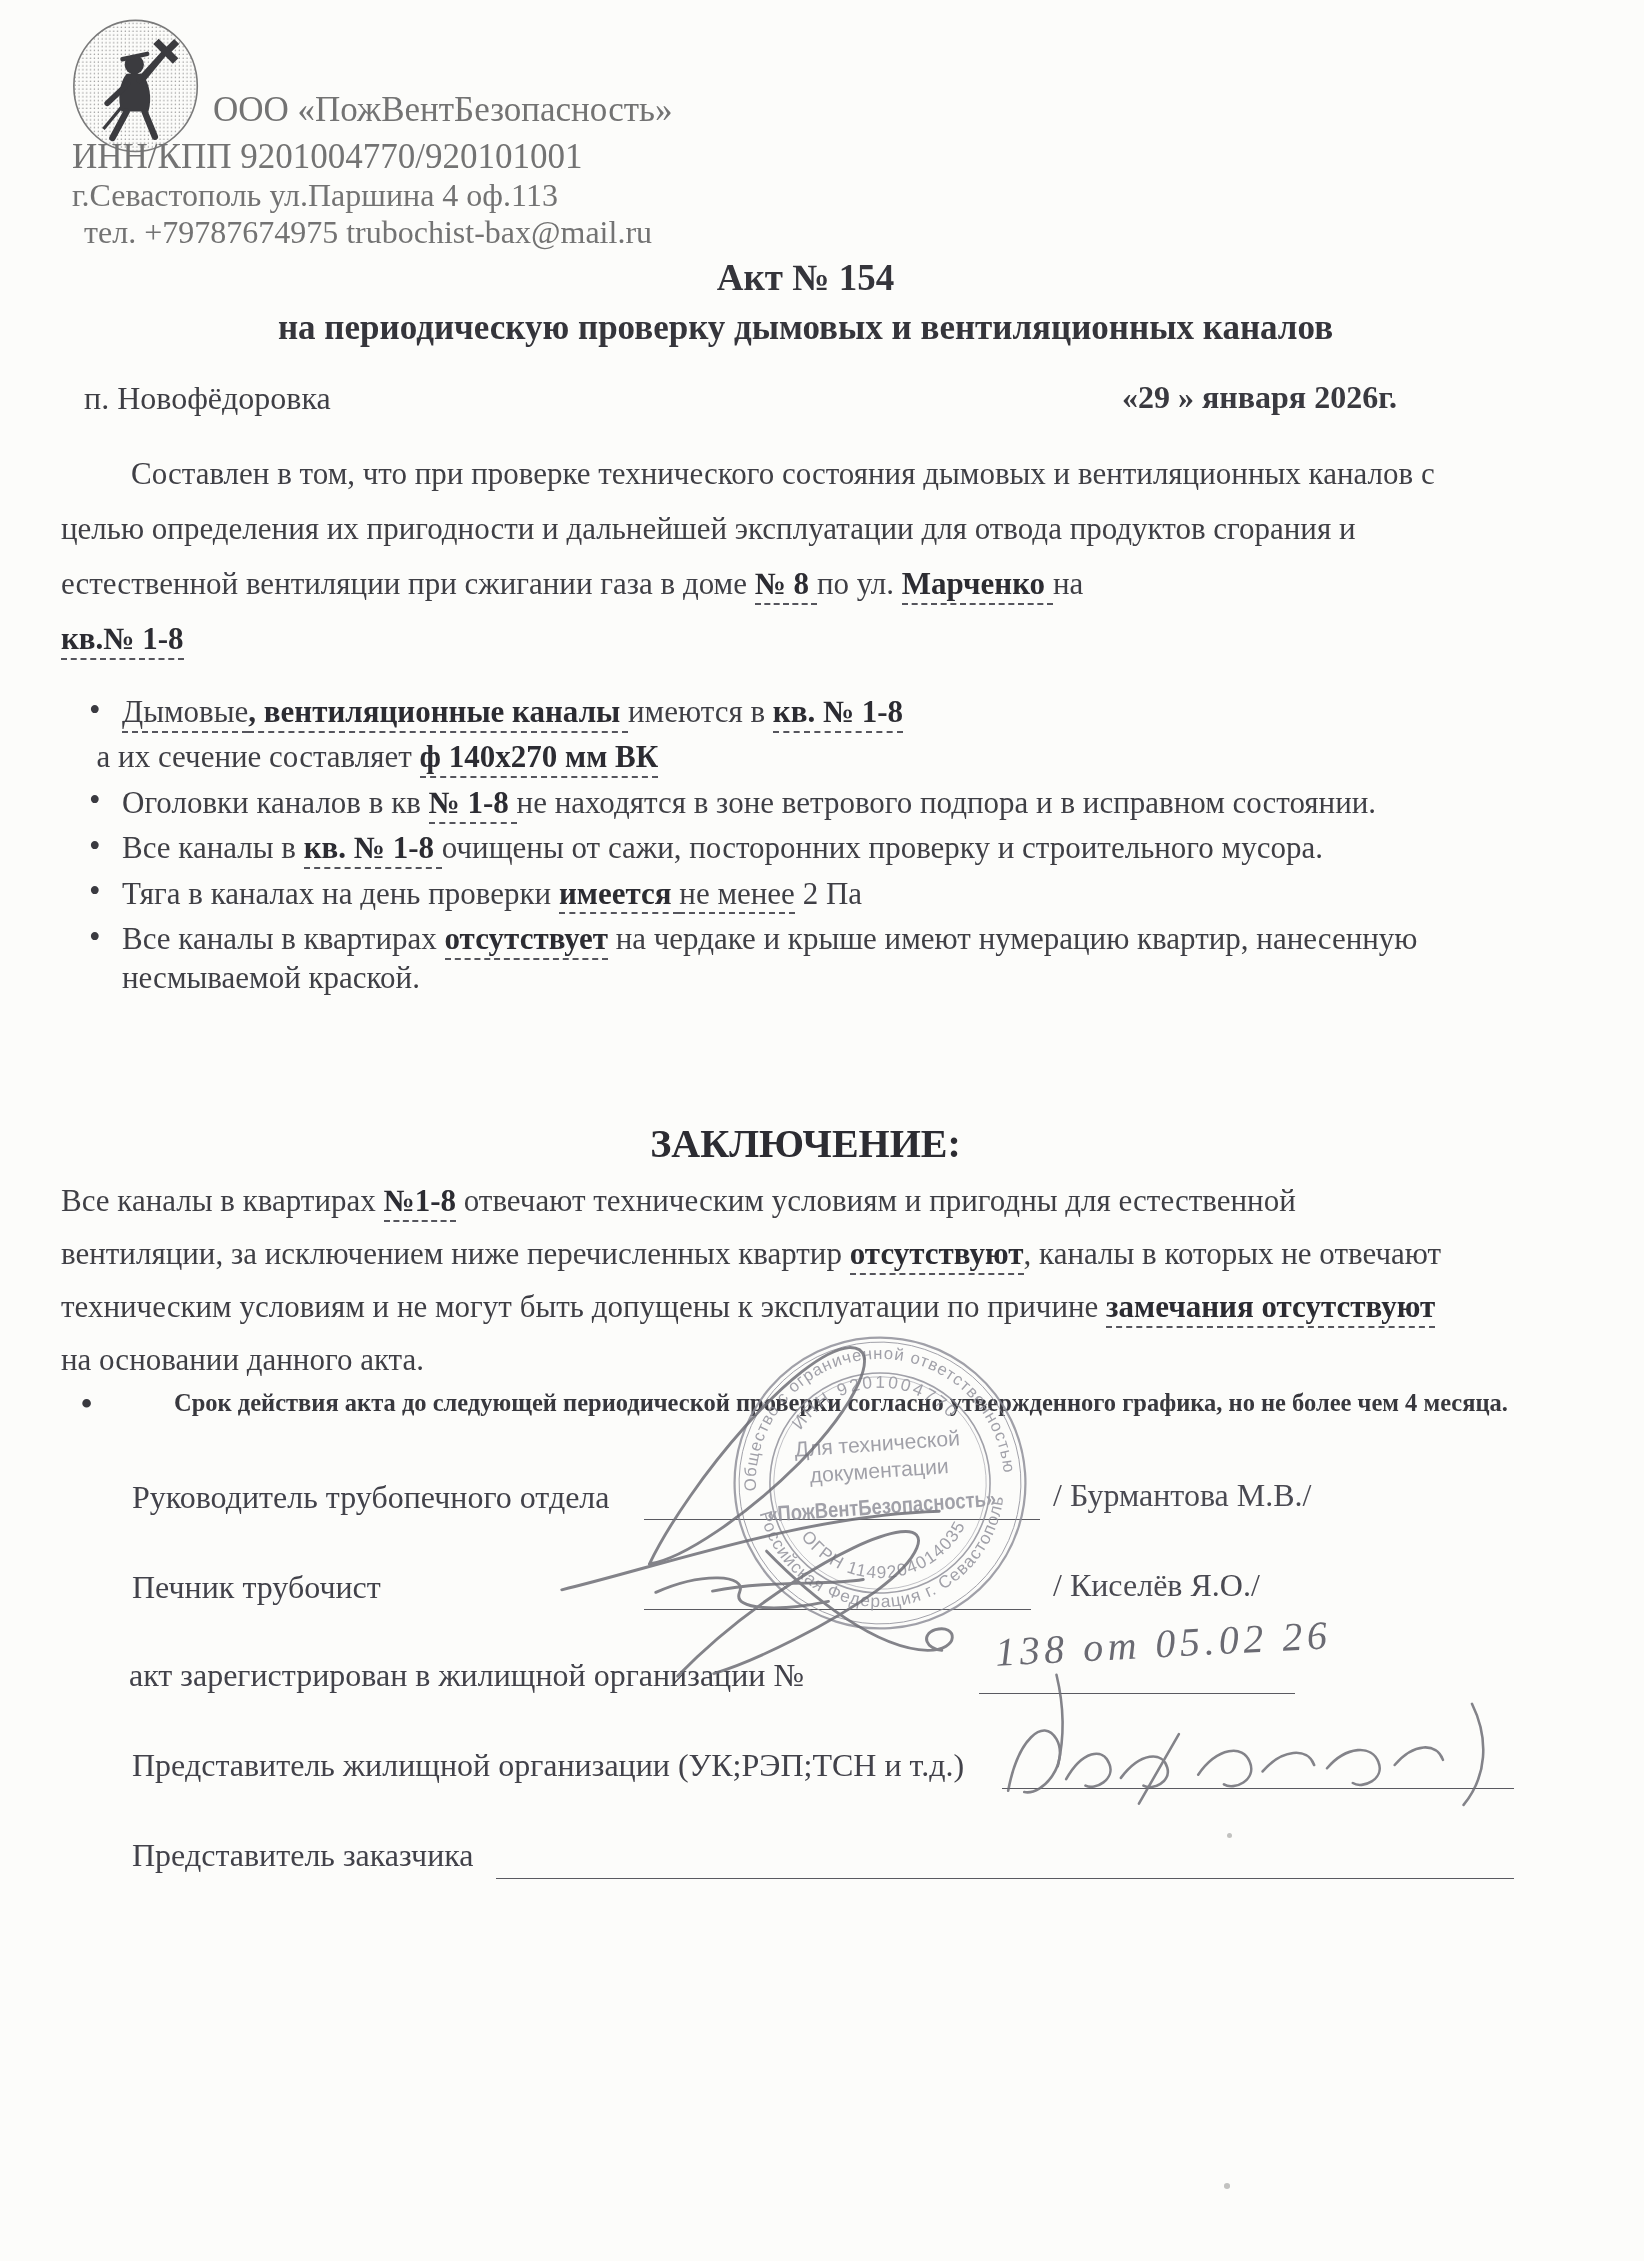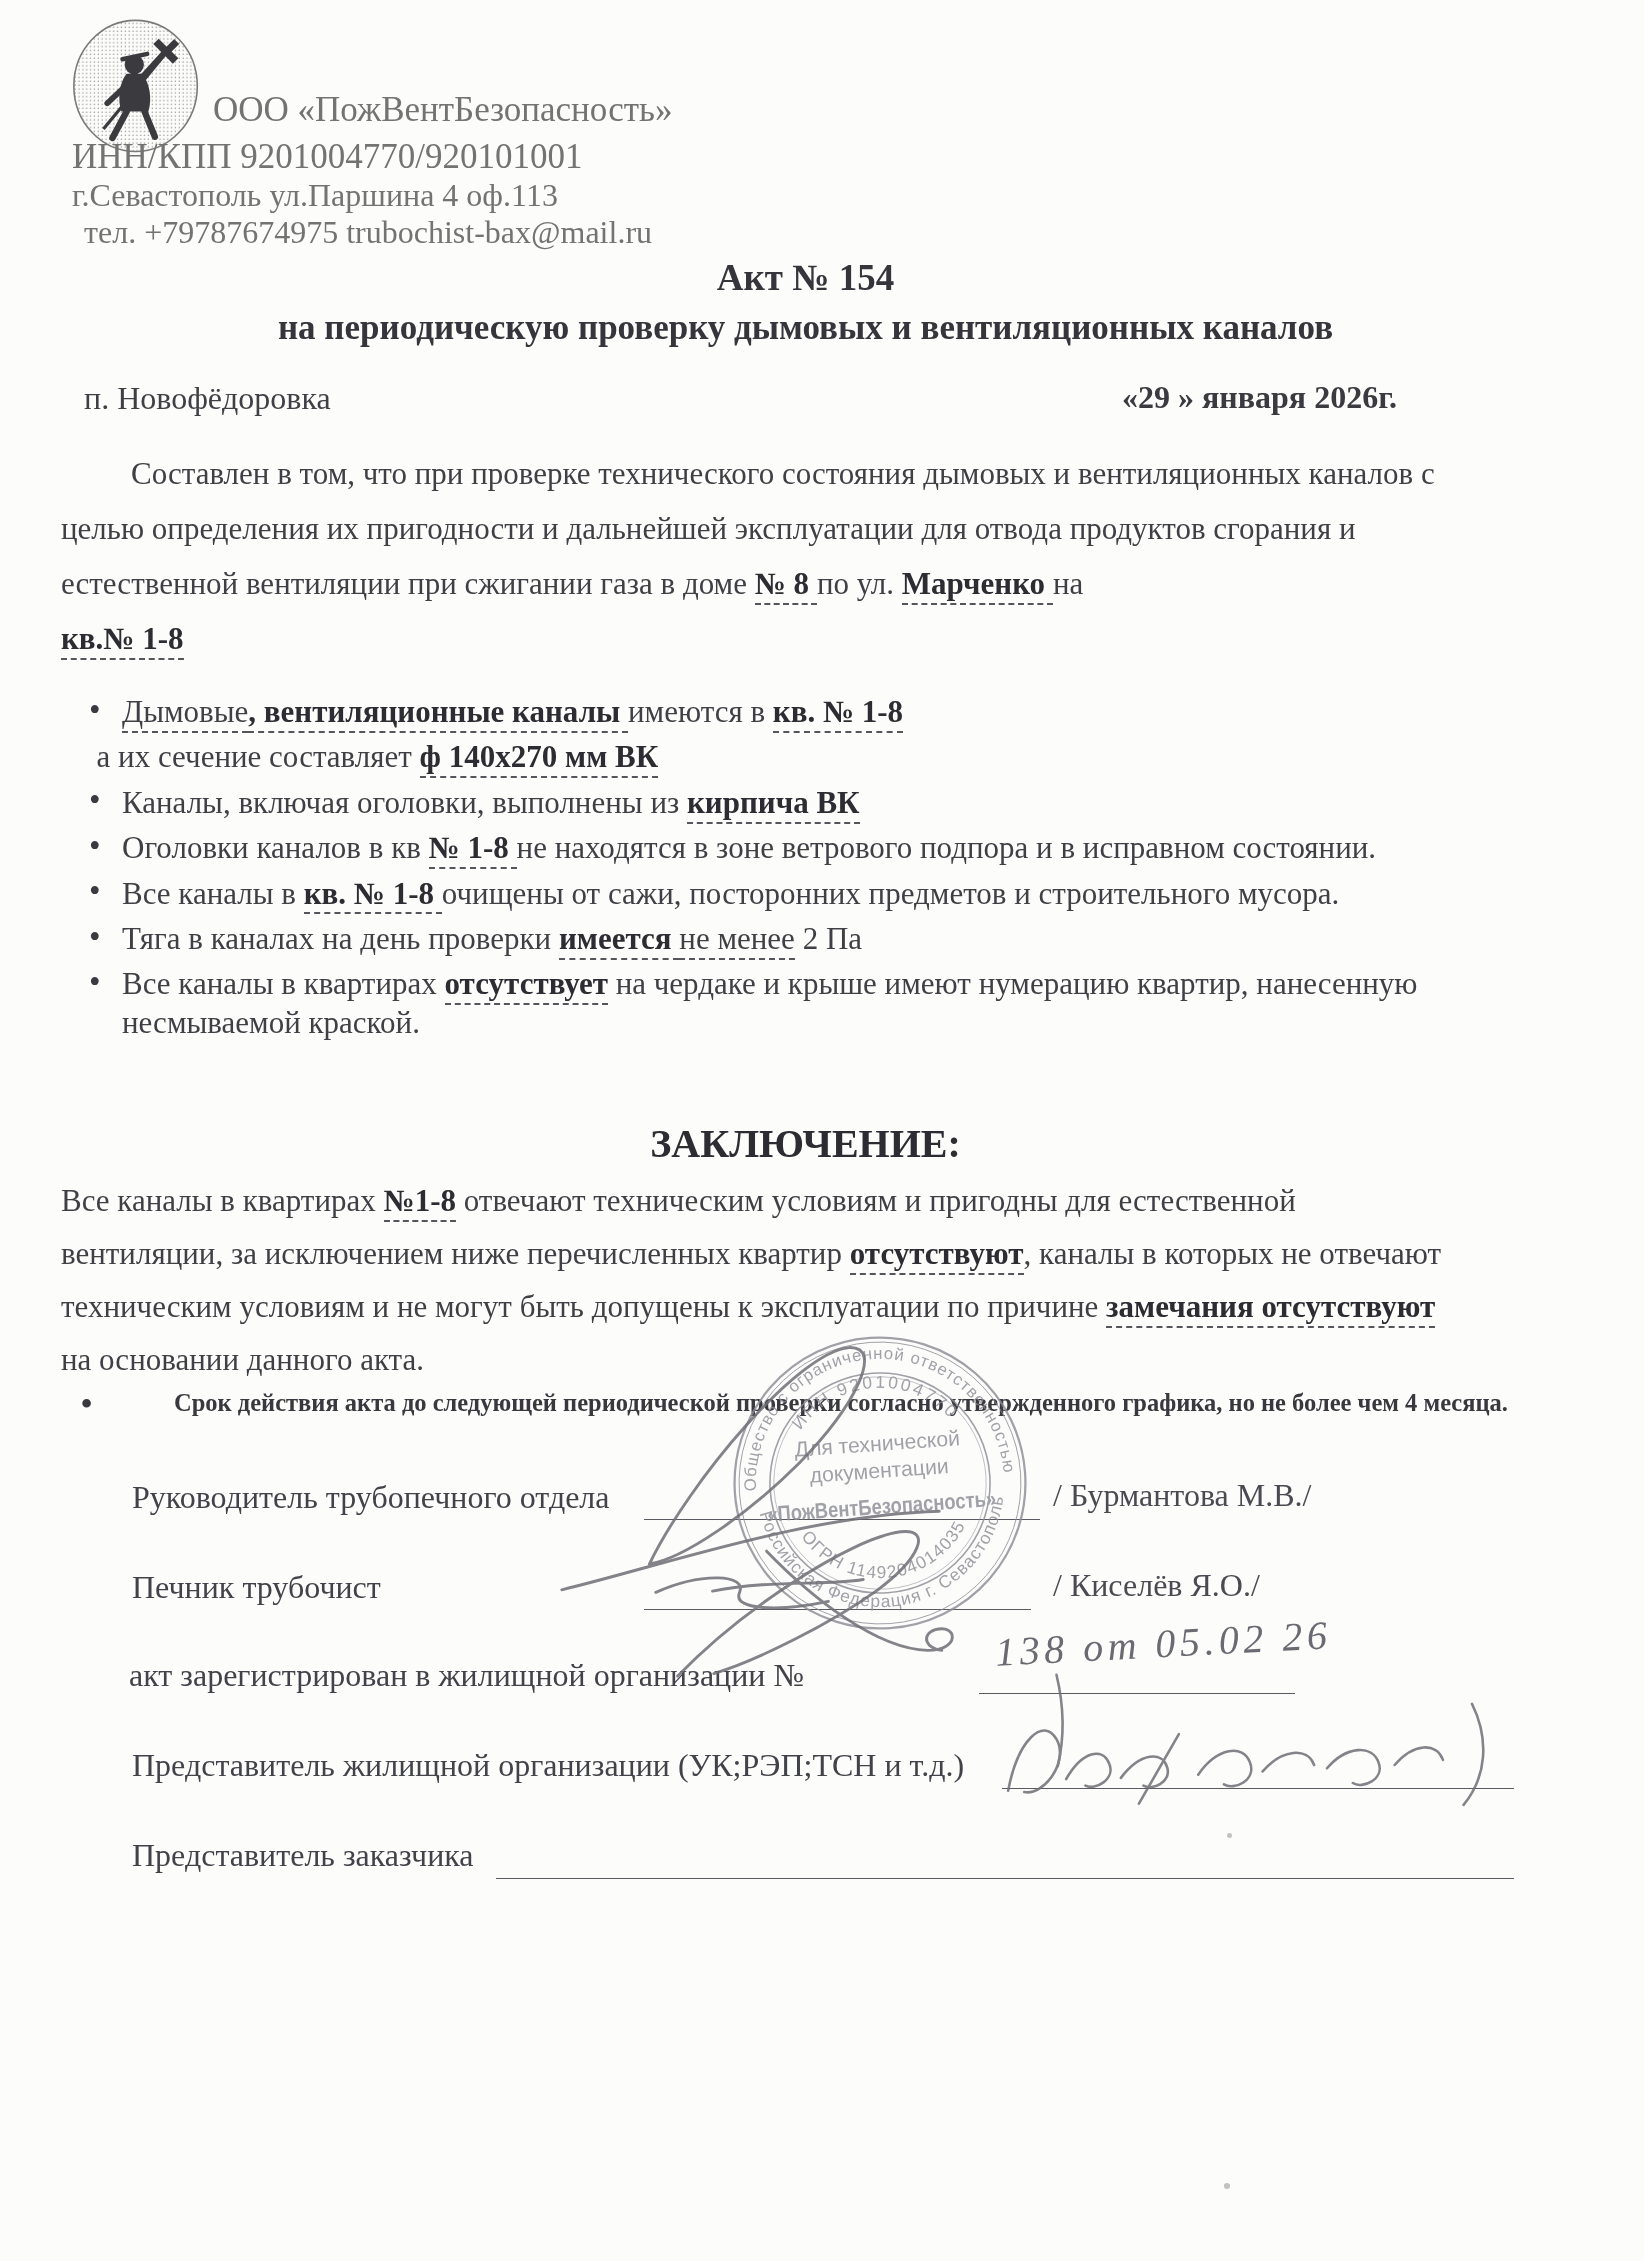--- a/index.html
+++ b/index.html
@@ -70,23 +70,22 @@
   <div class="abs subtitle">на периодическую проверку дымовых и вентиляционных каналов</div>
 
   <div class="abs place">п. Новофёдоровка</div>
   <div class="abs date">«29 » января 2026г.</div>
 
   <div class="abs intro"><span>Составлен в том, что при проверке технического состояния дымовых и вентиляционных каналов с</span><br><span>целью определения их пригодности и дальнейшей эксплуатации для отвода продуктов сгорания и</span><br><span>естественной вентиляции при сжигании газа в доме </span><span class="fill"> № 8 </span><span> по ул. </span><span class="fill"> Марченко </span><span> на</span><br><span class="fill"> кв.№ 1-8</span></div>
 
   <ul class="abs bullets">
     <li class="dot"><span class="u">Дымовые</span><span class="fill">, вентиляционные каналы </span><span>имеются в </span><span class="fill">кв. № 1-8</span></li>
     <li class="nodot"><span>а их сечение составляет </span><span class="fill">ф 140х270 мм ВК</span></li>
-    <li class="dot"><span>Каналы, включая оголовки, выполнены из </span><span class="fill"> кирпича ВК</span></li>
     <li class="dot"><span>Оголовки каналов в кв </span><span class="fill">№ 1-8 </span><span>не находятся в зоне ветрового подпора и в исправном состоянии.</span></li>
-    <li class="dot"><span>Все каналы в </span><span class="fill"> кв. № 1-8 </span><span>очищены от сажи, посторонних предметов и строительного мусора.</span></li>
+    <li class="dot"><span>Все каналы в </span><span class="fill"> кв. № 1-8 </span><span>очищены от сажи, посторонних проверку и строительного мусора.</span></li>
     <li class="dot"><span>Тяга в каналах на день проверки </span><span class="fill"> имеется </span><span class="u"> не менее</span><span>  2 Па</span></li>
     <li class="dot"><span> Все каналы в квартирах </span><span class="fill"> отсутствует</span><span> на чердаке и крыше имеют нумерацию квартир, нанесенную</span><br><span>несмываемой краской.</span></li>
   </ul>
 
   <div class="abs h-conc">ЗАКЛЮЧЕНИЕ:</div>
   <div class="abs conclusion"><span>Все каналы в квартирах </span><span class="fill">№1-8</span><span>  отвечают техническим условиям и пригодны для естественной</span><br><span>вентиляции, за исключением ниже перечисленных квартир </span><span class="fill">отсутствуют</span><span>, каналы в которых не отвечают</span><br><span>техническим условиям и не могут быть допущены к эксплуатации по причине </span><span class="fill">замечания отсутствуют</span><br><span>на основании данного акта.</span></div>
 
   <div class="abs validity">Срок действия акта до следующей периодической проверки согласно утвержденного графика, но не более чем 4 месяца.</div>
 
   <div class="abs sig-label" style="left:132px;top:1479px">Руководитель трубопечного отдела</div>

